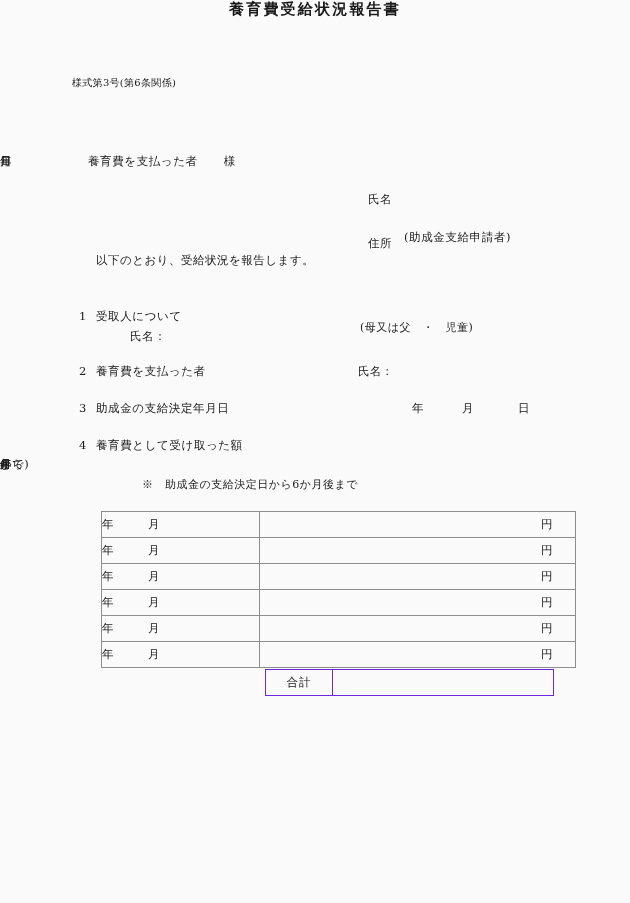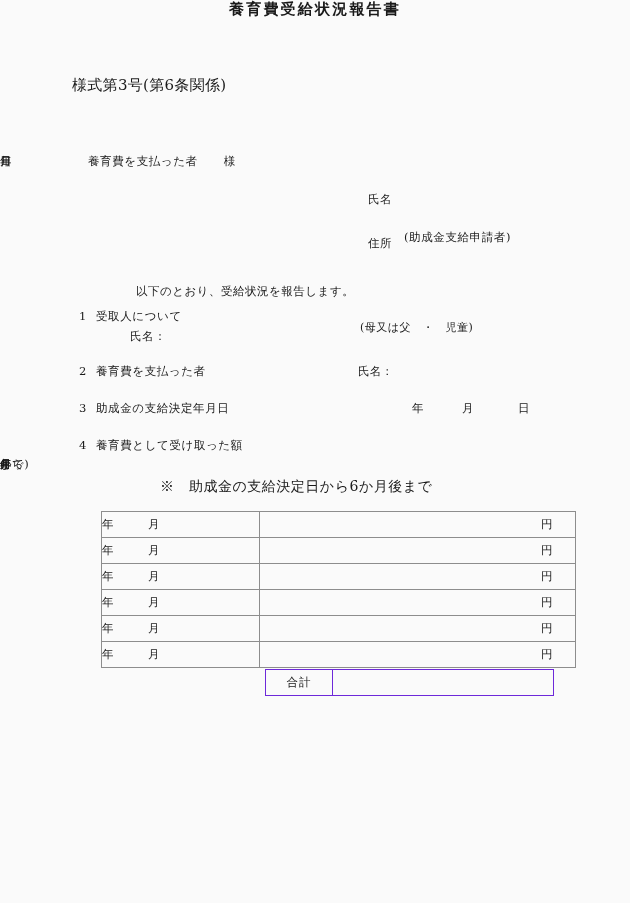--- a/index.html
+++ b/index.html
@@ -26,21 +26,21 @@
     position: absolute;
     white-space: pre;
     line-height: 1;
     font-size: 11px;
     letter-spacing: 0.3px;
   }
   
   .form-no {
     left: 72px;
     top: 78px;
-    font-size: 15px;
+    font-size: 10px;
   }
   
   .doc-title {
     left: 0;
     top: 106px;
     width: 630px;
     text-align: center;
     font-size: 15px;
     font-weight: bold;
     letter-spacing: 2.2px;
@@ -66,24 +66,23 @@
     left: 368px;
     font-size: 11.5px;
     letter-spacing: 0.6px;
   }
   .applicant-name { top: 194px; }
   .applicant-sub  { top: 232px; margin-left: 36px; }
   .applicant-addr { top: 238px; }
   
   .intro {
     left: 96px;
-    top: 286px;
-    font-size: 11.5px;
-    letter-spacing: 0.5px;
-    margin-left: 40px;
+    top: 255px;
+    font-size: 11.5px;
+    letter-spacing: 0.5px;
   }
   
   .item-num {
     left: 79px;
     font-size: 11.5px;
   }
   .item-label {
     left: 96px;
     font-size: 11.5px;
     letter-spacing: 0.6px;
@@ -109,23 +108,23 @@
   }
   #item3-num, #item3-label { top: 403px; }
   #item3-y { left: 412px; top: 403px; font-size: 11.5px; }
   #item3-m { left: 462px; top: 403px; font-size: 11.5px; }
   #item3-d { left: 518px; top: 403px; font-size: 11.5px; }
   #item4-num, #item4-label { top: 440px; }
   
   .range { top: 459px; font-size: 11.5px; }
   
   .note-kome {
-    left: 160px;
+    left: 142px;
     top: 479px;
-    font-size: 14px;
+    font-size: 11px;
     letter-spacing: 0.5px;
   }
   
   .amt-table {
     position: absolute;
     left: 101px;
     top: 511px;
     width: 450px;
     border-collapse: collapse;
     table-layout: fixed;

